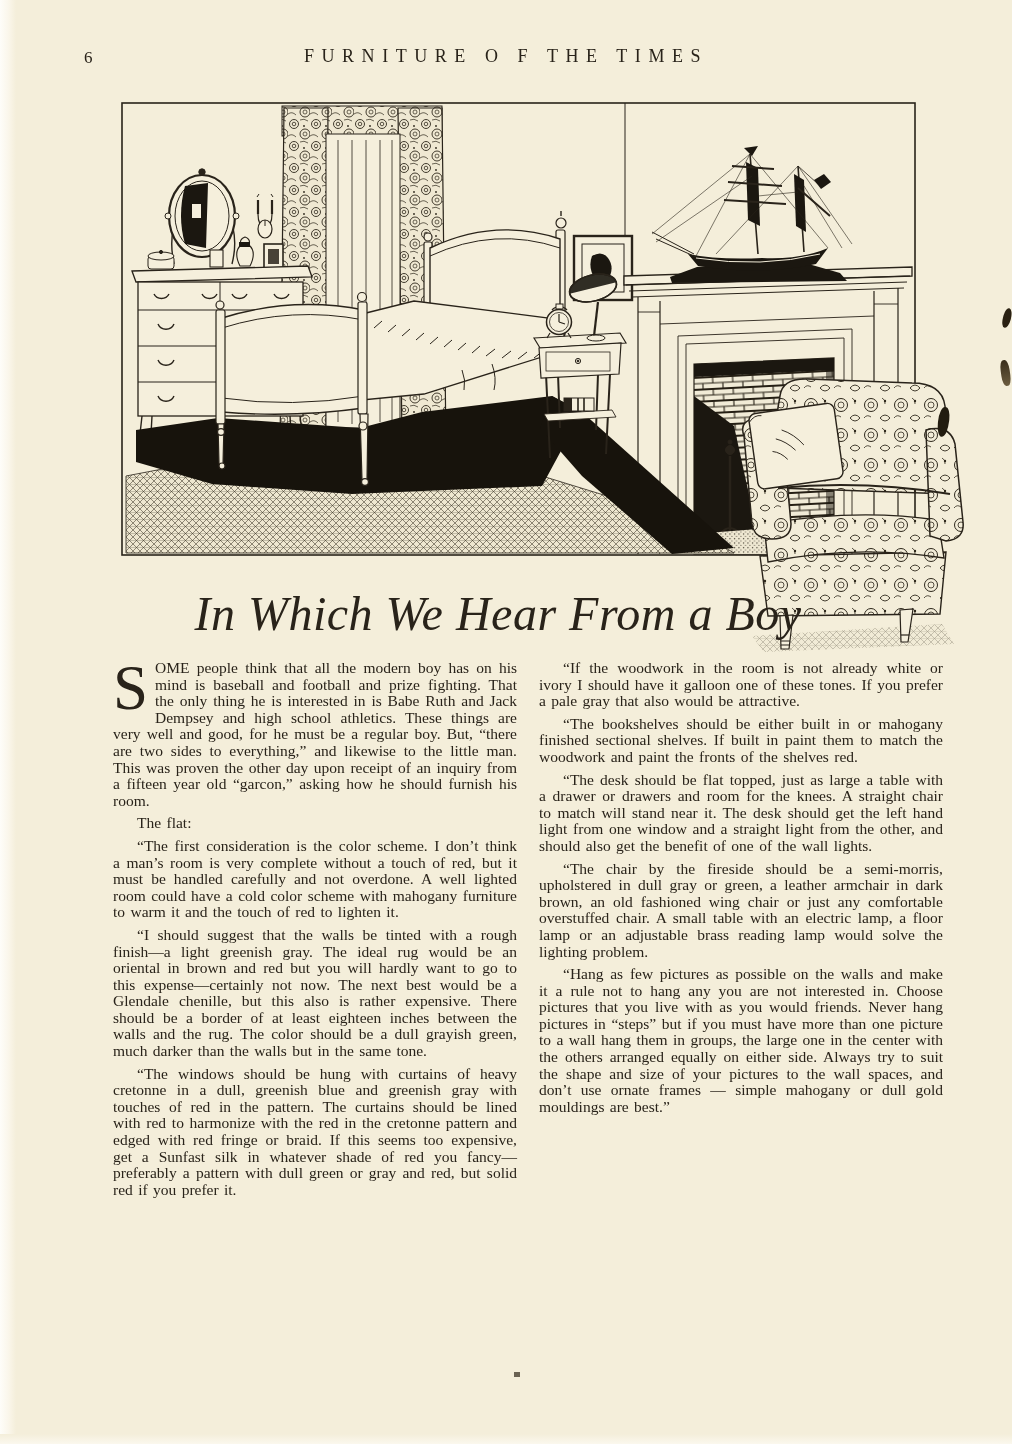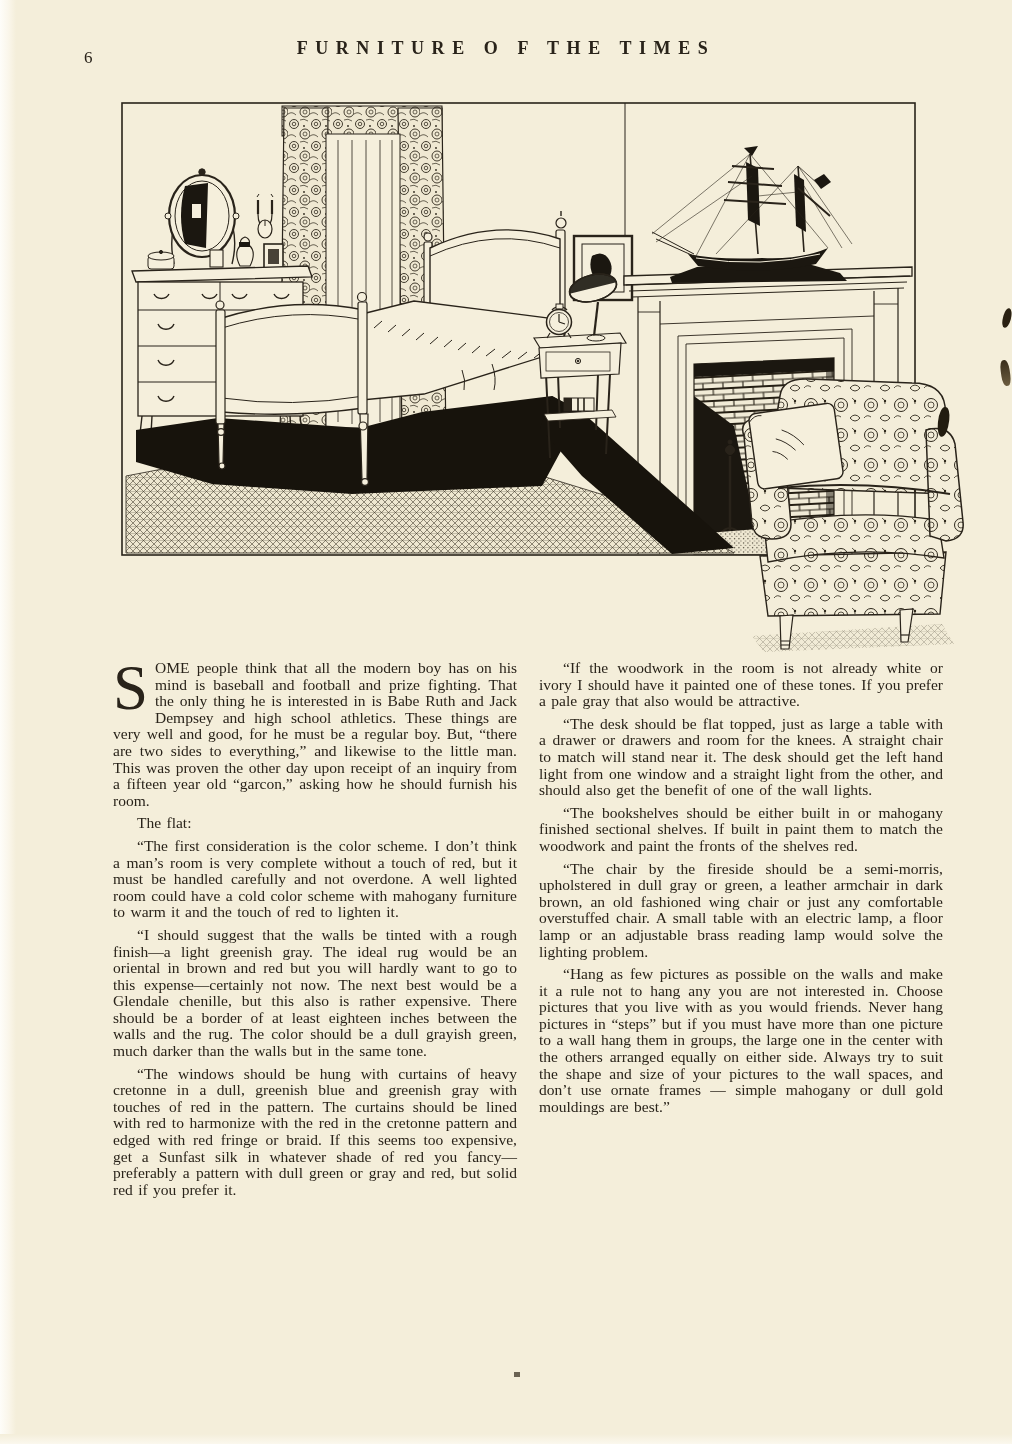--- a/index.html
+++ b/index.html
@@ -3,22 +3,22 @@
 <meta charset="utf-8">
 <style>
   html,body{margin:0;padding:0;}
   body{width:1012px;height:1444px;background:#d8d0ba;font-family:"Liberation Serif","DejaVu Serif",serif;}
   .page{position:relative;width:1012px;height:1444px;background:#f4eeda;color:#29231a;overflow:hidden;}
   .scan-edge-left{position:absolute;left:0;top:0;width:16px;height:100%;
     background:linear-gradient(90deg,#fefdf9 0%,#faf6ea 55%,#f4eeda 100%);}
   .scan-edge-bottom{position:absolute;left:0;bottom:0;width:100%;height:10px;
     background:linear-gradient(0deg,#fbf8ee 0%,#f4eeda 100%);}
   .page-number{position:absolute;left:84px;top:48px;font-size:17px;letter-spacing:1px;}
-  .header-title{position:absolute;left:0;top:38px;width:100%;margin:0;text-align:center;
-    font-size:18px;font-weight:bold;letter-spacing:0.42em;}
+  .header-title{position:absolute;left:0;top:46px;width:100%;margin:0;text-align:center;
+    font-size:18px;font-weight:normal;letter-spacing:0.42em;}
   .illustration{position:absolute;left:112px;top:96px;width:860px;height:560px;margin:0;}
   .article-title{position:absolute;left:118px;top:586px;width:760px;margin:0;text-align:center;
     font-style:italic;font-weight:normal;font-size:48px;letter-spacing:0.5px;}
   .columns{position:absolute;left:113px;top:660px;width:830px;display:flex;gap:22px;}
   .col{width:404px;font-size:15.5px;line-height:16.6px;text-align:justify;word-spacing:1.5px;}
   .col p{margin:0 0 6px 0;text-indent:1.55em;}
   .col p.first{text-indent:0;}
   .dropcap{float:left;font-size:63px;line-height:50px;padding:3px 7px 0 0;}
   .tear{position:absolute;background:#2a2113;border-radius:45% 55% 50% 50%;}
   .tear-1{left:1003px;top:308px;width:8px;height:20px;transform:rotate(15deg);}
@@ -268,33 +268,34 @@
         <g fill="#f5efdc" stroke-width="1.2">
           <polygon points="668,520 681,519 677,553 669,553"></polygon>
           <path d="M669,545 h9 M669,549 h8" fill="none"></path>
           <polygon points="788,514 801,513 796,546 789,546"></polygon>
           <path d="M789,539 h8" fill="none"></path>
         </g>
       </g>
     </svg>
   </figure>
 
+  <h2 class="article-title">In Which We Hear From a Boy</h2>
 
   <div class="columns">
     <div class="col">
       <p class="first"><span class="dropcap">S</span><span>OME people think that all the modern boy has on his mind is baseball and football and prize fighting. That the only thing he is interested in is Babe Ruth and Jack Dempsey and high school athletics. These things are very well and good, for he must be a regular boy. But, “there are two sides to everything,” and likewise to the little man. This was proven the other day upon receipt of an inquiry from a fifteen year old “garcon,” asking how he should furnish his room.</span></p>
       <p>The flat:</p>
       <p>“The first consideration is the color scheme. I don’t think a man’s room is very complete without a touch of red, but it must be handled carefully and not overdone. A well lighted room could have a cold color scheme with mahogany furniture to warm it and the touch of red to lighten it.</p>
       <p>“I should suggest that the walls be tinted with a rough finish—a light greenish gray. The ideal rug would be an oriental in brown and red but you will hardly want to go to this expense—certainly not now. The next best would be a Glendale chenille, but this also is rather expensive. There should be a border of at least eighteen inches between the walls and the rug. The color should be a dull grayish green, much darker than the walls but in the same tone.</p>
       <p>“The windows should be hung with curtains of heavy cretonne in a dull, greenish blue and greenish gray with touches of red in the pattern. The curtains should be lined with red to harmonize with the red in the cretonne pattern and edged with red fringe or braid. If this seems too expensive, get a Sunfast silk in whatever shade of red you fancy—preferably a pattern with dull green or gray and red, but solid red if you prefer it.</p>
     </div>
     <div class="col">
-      <p>“If the woodwork in the room is not already white or ivory I should have it painted one of these tones. If you prefer a pale gray that also would be attractive.</p>
+      <p>“If the woodwork in the room is not already white or ivory I should have it galloon one of these tones. If you prefer a pale gray that also would be attractive.</p>
+      <p>“The bookshelves should be either built in or mahogany finished sectional shelves. If built in paint them to match the woodwork and paint the fronts of the shelves red.</p>
       <p>“The desk should be flat topped, just as large a table with a drawer or drawers and room for the knees. A straight chair to match will stand near it. The desk should get the left hand light from one window and a straight light from the other, and should also get the benefit of one of the wall lights.</p>
-      <p>“The bookshelves should be either built in or mahogany finished sectional shelves. If built in paint them to match the woodwork and paint the fronts of the shelves red.</p>
       <p>“The chair by the fireside should be a semi-morris, upholstered in dull gray or green, a leather armchair in dark brown, an old fashioned wing chair or just any comfortable overstuffed chair. A small table with an electric lamp, a floor lamp or an adjustable brass reading lamp would solve the lighting problem.</p>
       <p>“Hang as few pictures as possible on the walls and make it a rule not to hang any you are not interested in. Choose pictures that you live with as you would friends. Never hang pictures in “steps” but if you must have more than one picture to a wall hang them in groups, the large one in the center with the others arranged equally on either side. Always try to suit the shape and size of your pictures to the wall spaces, and don’t use ornate frames — simple mahogany or dull gold mouldings are best.”</p>
     </div>
   </div>
 
   <div class="tear tear-1"></div>
   <div class="tear tear-2"></div>
   <div class="blot"></div>
   <div class="speck"></div>
 </div>

